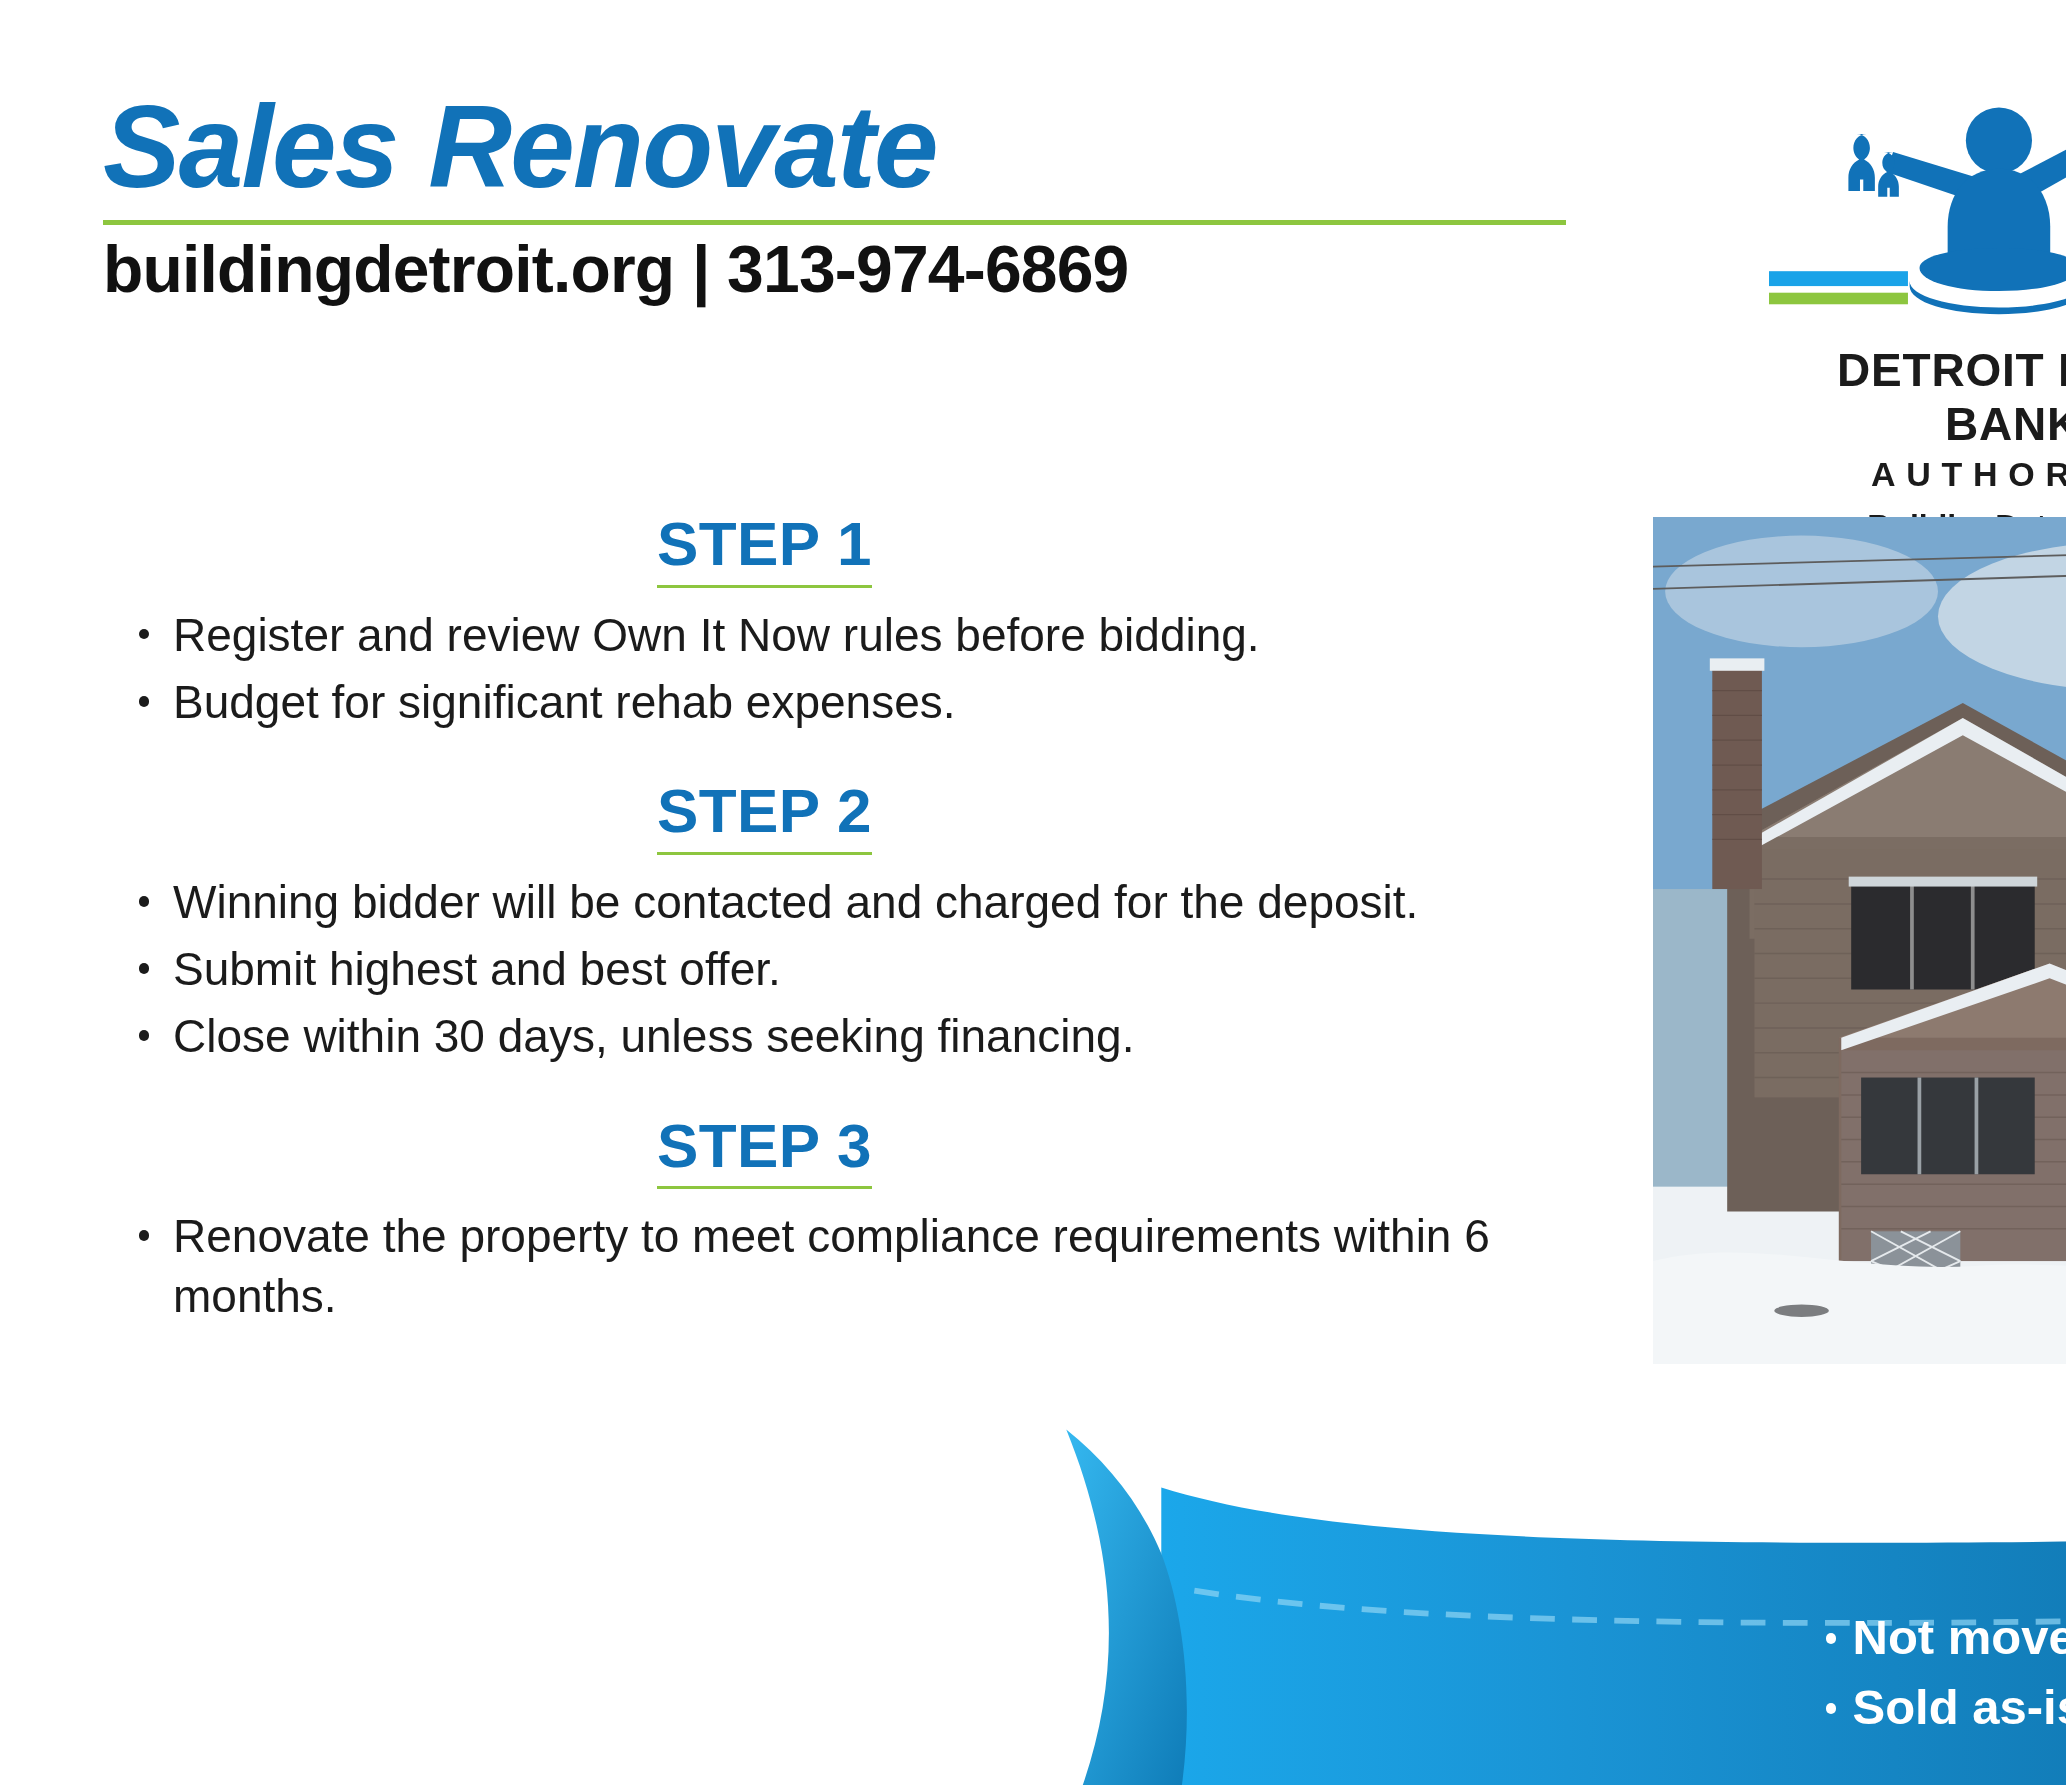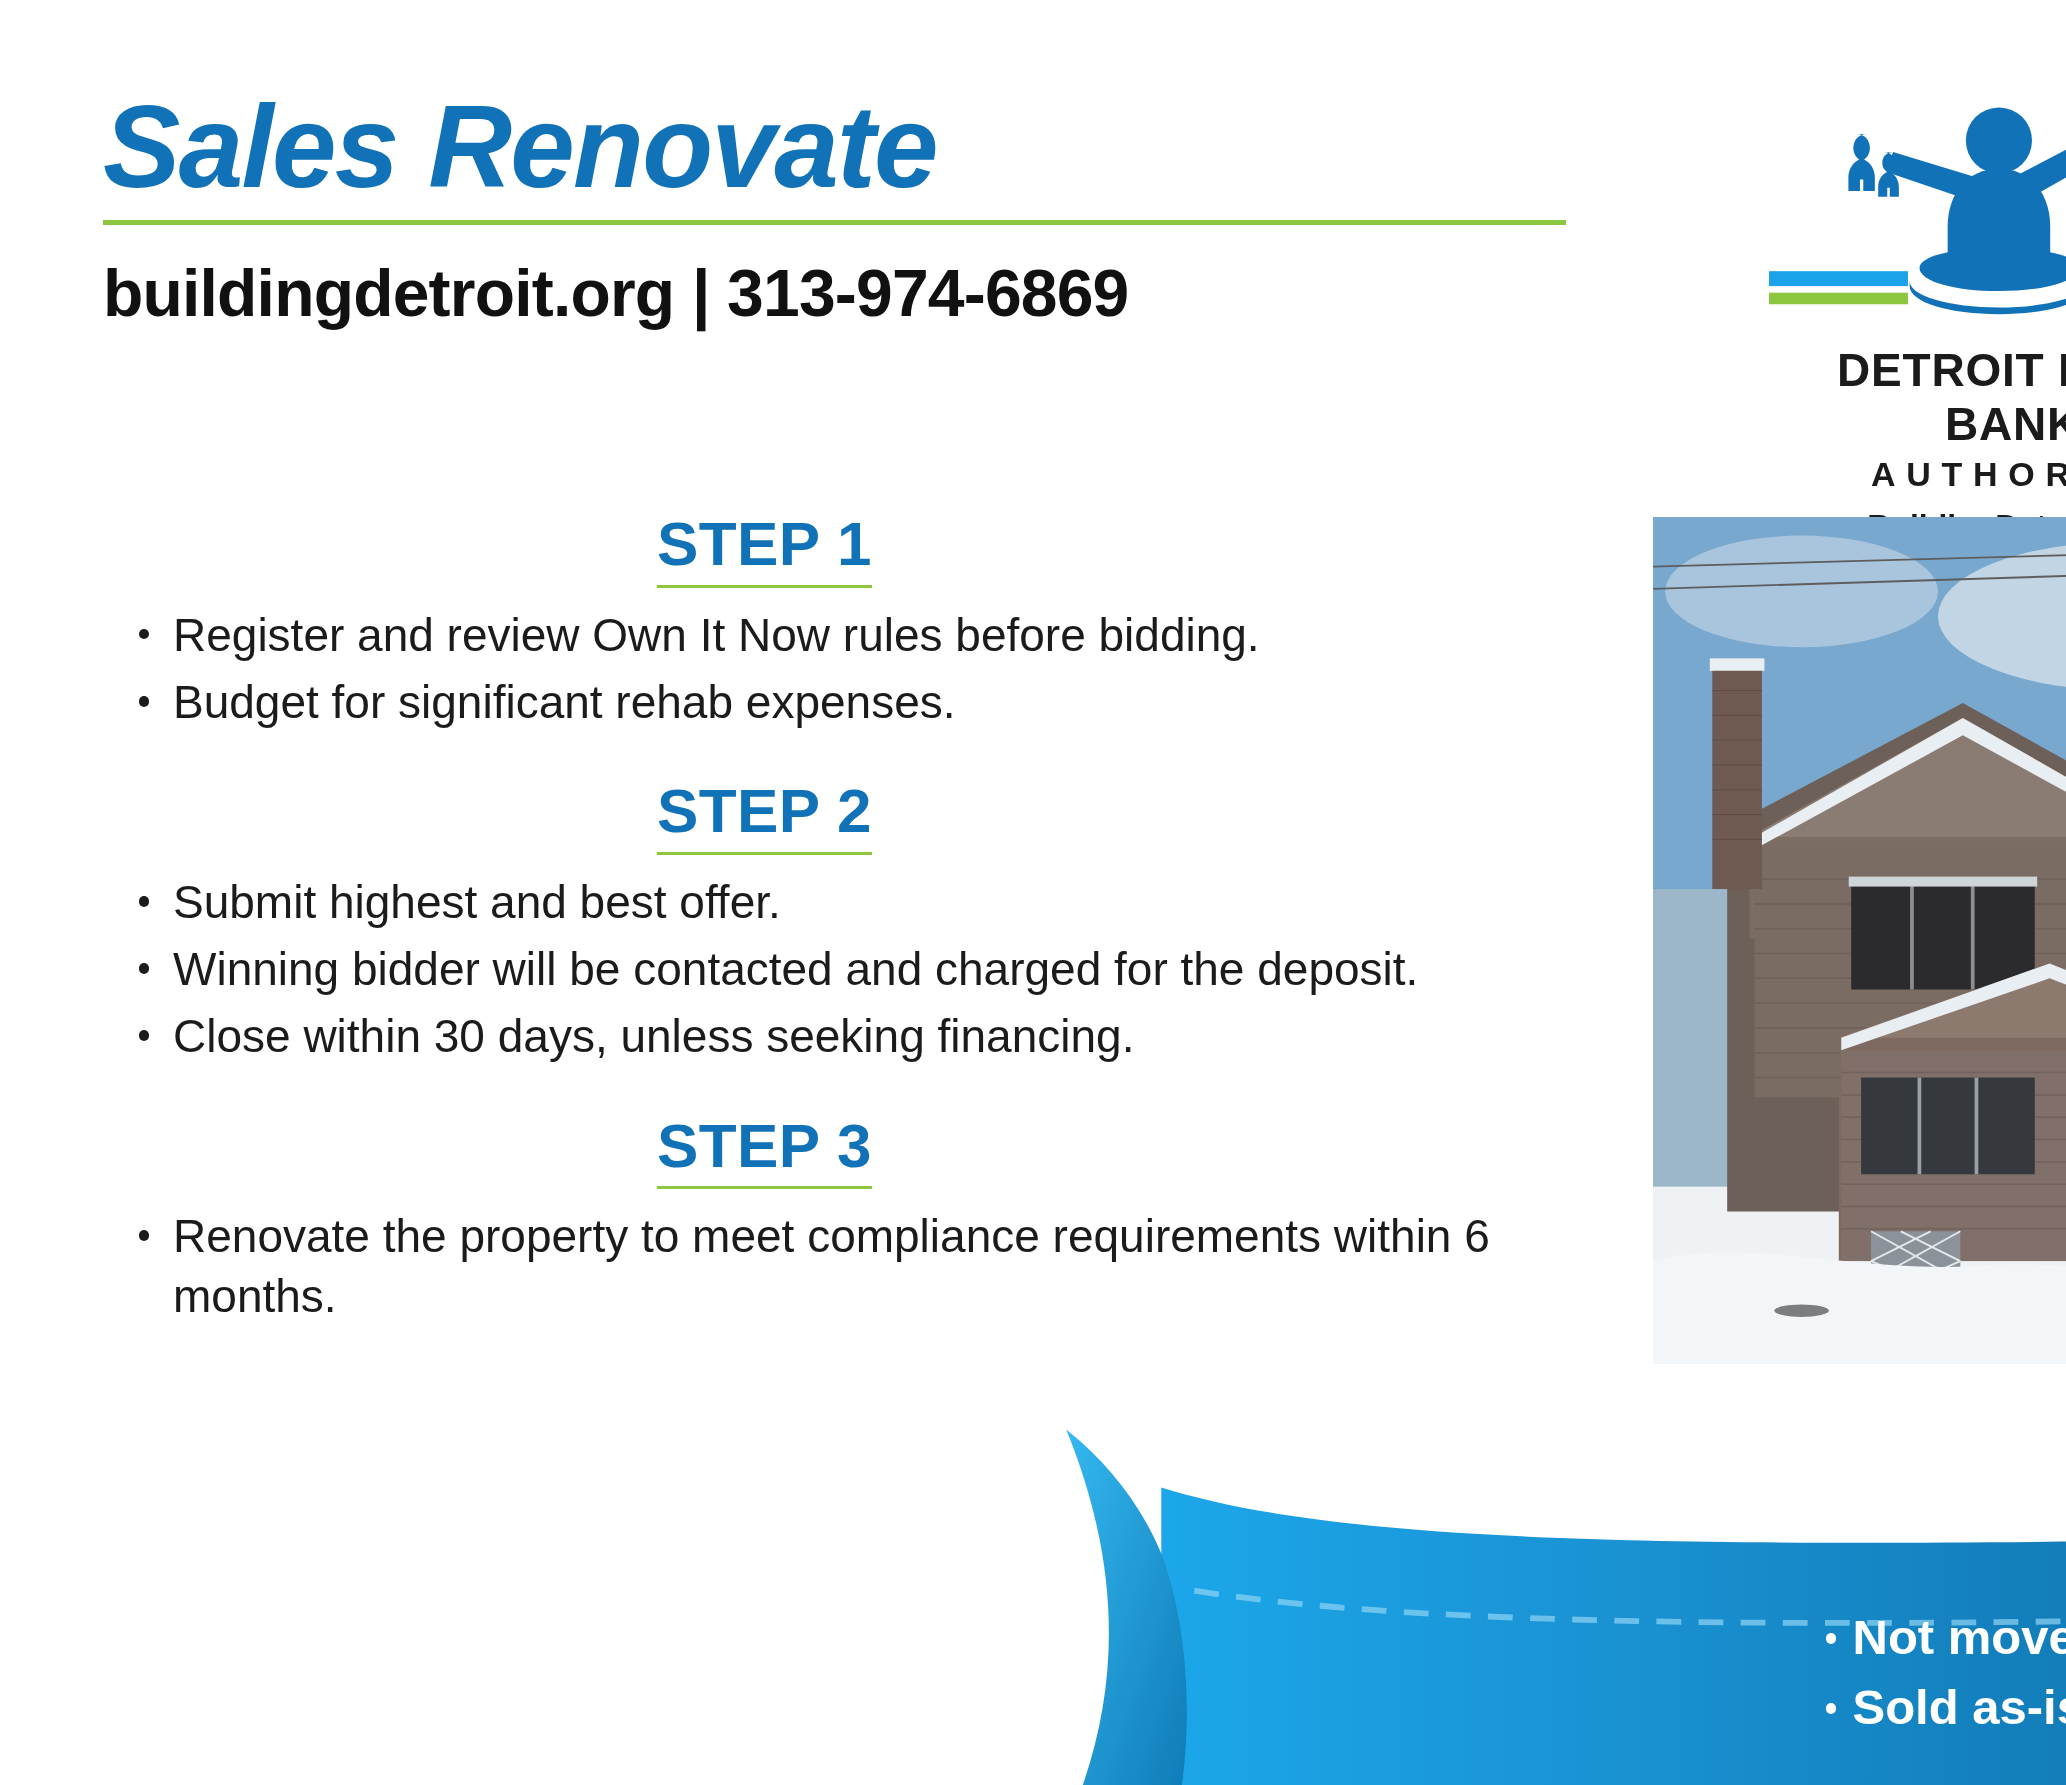--- a/index.html
+++ b/index.html
@@ -40,21 +40,21 @@
     letter-spacing: -1.7px;
     margin-top: 4.1px;
   }
   .title-rule {
     margin-top: 11.6px;
     width: 1463px;
     height: 4.1px;
     background: #8dc63f;
   }
   .contact-line {
-    margin-top: 30px;
+    margin-top: 6px;
     font-size: 66px;
     font-weight: bold;
     color: #111111;
     letter-spacing: -0.8px;
   }
 
   
   .steps {
     position: absolute;
     left: 103px;
@@ -244,22 +244,22 @@
       </ul>
     </div>
 
     <div class="step-gap"></div>
 
     <div>
       <div class="step-head-wrap">
         <span class="step-head">STEP 2</span>
       </div>
       <ul class="bullets">
+        <li>Winning bidder will be contacted and charged for the deposit.</li>
         <li>Submit highest and best offer.</li>
-        <li>Winning bidder will be contacted and charged for the deposit.</li>
         <li>Close within 30 days, unless seeking financing.</li>
       </ul>
     </div>
 
     <div class="step-gap"></div>
 
     <div>
       <div class="step-head-wrap">
         <span class="step-head">STEP 3</span>
       </div>

